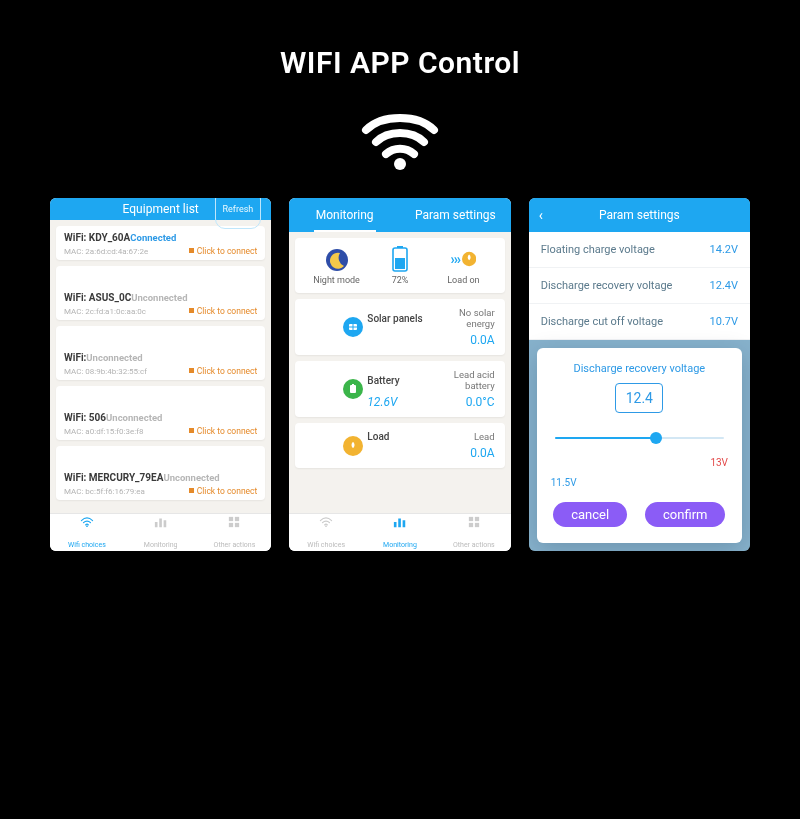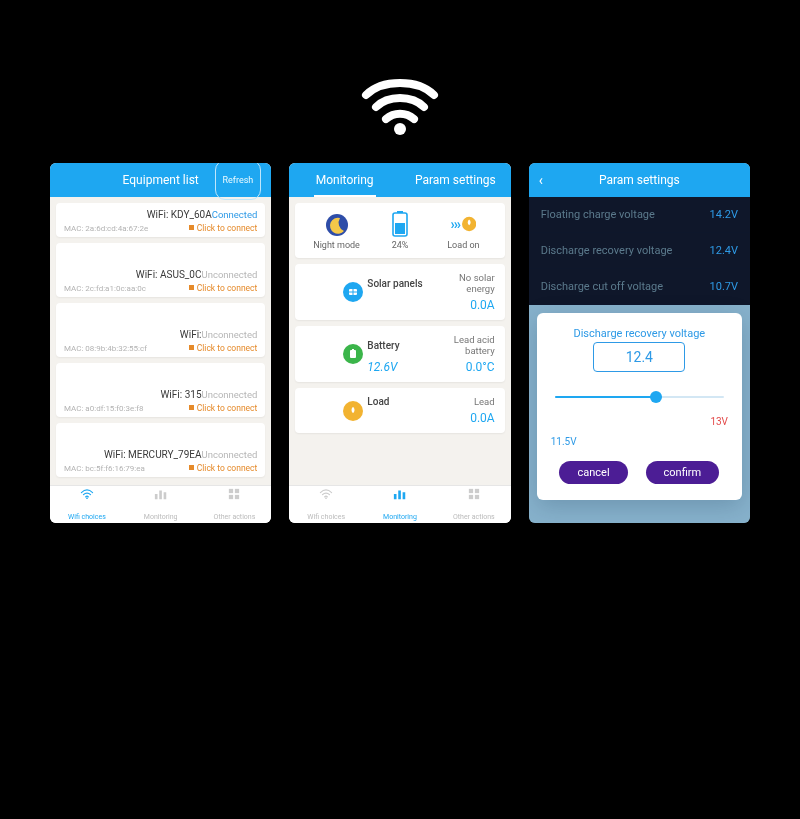--- a/index.html
+++ b/index.html
@@ -44,21 +44,21 @@
     border-radius: 6px;
     overflow: hidden;
     color: #444;
     display: flex;
     flex-direction: column;
   }
 
   
   .p1-top {
     background: #1ea7f1;
-    height: 34px;
+    height: 22px;
     display: flex;
     align-items: center;
     justify-content: center;
     position: relative;
     color: #fff;
     font-size: 12px;
   }
   .p1-refresh {
     position: absolute;
     right: 10px;
@@ -75,24 +75,25 @@
   }
   .wifi-card {
     background: #fff;
     border-radius: 4px;
     padding: 6px 8px 4px;
     margin-bottom: 6px;
     box-shadow: 0 1px 2px rgba(0,0,0,0.06);
   }
   .wifi-line {
     display: flex;
-    justify-content: flex-end;
+    justify-content: flex-start;
     align-items: baseline;
     font-size: 10px;
     color: #555;
+    font-weight: bold;
   }
   .wifi-name { color: #3a3a3a; }
   .wifi-status-connected { color: #2e9ae6; font-size: 9.5px; }
   .wifi-status-unconn { color: #b6b6b6; font-size: 9.5px; margin-top: 20px; }
   .wifi-mac-line {
     display: flex;
     justify-content: space-between;
     align-items: baseline;
     font-size: 8px;
     color: #b3b3b3;
@@ -215,21 +216,21 @@
   .p3-back {
     position: absolute;
     left: 10px;
     font-size: 14px;
   }
   .p3-rows {
     background: #aed7ef;
     padding: 0;
   }
   .p3-row {
-    background: #0f172a;
+    background: #ffffff;
     display: flex;
     justify-content: space-between;
     align-items: center;
     padding: 11px 12px;
     font-size: 11px;
     color: #5b7a8c;
     border-bottom: 1px solid rgba(0,40,70,0.06);
   }
   .p3-row .v { color: #2e9ae6; }
   .dialog-backdrop {
@@ -240,22 +241,22 @@
   }
   .dialog {
     background: #fff;
     border-radius: 6px;
     padding: 14px 14px 16px;
     text-align: center;
     box-shadow: 0 6px 24px rgba(0,30,60,0.2);
   }
   .dialog-title { color: #2e9ae6; font-size: 11px; }
   .dialog-input {
-    margin: 2px auto 12px;
-    width: 92px;
+    margin: 8px auto 12px;
+    width: 48px;
     border: 1px solid #2e9ae6;
     border-radius: 4px;
     color: #2e9ae6;
     font-size: 14px;
     padding: 6px 0;
     text-align: center;
   }
   .slider-wrap {
     position: relative;
     height: 28px;
@@ -279,31 +280,32 @@
     display: flex; justify-content: space-between;
     font-size: 10px; margin-top: 2px;
   }
   .slider-min { color: #2e9ae6; margin-top: 20px; }
   .slider-max { color: #e34a4a; }
   .dialog-buttons {
     display: flex; justify-content: center; gap: 18px;
     margin-top: 14px;
   }
   .dlg-btn {
-    background: #4c1d95; color: #fff;
+    background: #8b5cf6; color: #fff;
     border-radius: 14px;
-    font-size: 11px;
+    font-size: 13px;
     padding: 5px 18px;
     min-width: 66px;
   }
 </style>
 </head>
 <body>
 
 <div class="page">
+  <div class="title">WIFI APP Control</div>
 
   <div class="wifi-hero">
     <svg width="80" height="62" viewBox="0 0 80 62">
       <path d="M6 22 C22 6 58 6 74 22" stroke="#fff" stroke-width="8" fill="none" stroke-linecap="round"></path>
       <path d="M16 34 C28 22 52 22 64 34" stroke="#fff" stroke-width="8" fill="none" stroke-linecap="round"></path>
       <path d="M26 46 C34 39 46 39 54 46" stroke="#fff" stroke-width="8" fill="none" stroke-linecap="round"></path>
       <circle cx="40" cy="56" r="6" fill="#fff"></circle>
     </svg>
   </div>
 
@@ -340,21 +342,21 @@
               <span class="wifi-name">WiFi:</span>
               <span class="wifi-status-unconn">Unconnected</span>
             </div>
             <div class="wifi-mac-line">
               <span>MAC: 08:9b:4b:32:55:cf</span>
               <span class="click-connect">Click to connect</span>
             </div>
           </div>
           <div class="wifi-card">
             <div class="wifi-line">
-              <span class="wifi-name">WiFi: 315</span>
+              <span class="wifi-name">WiFi: 506</span>
               <span class="wifi-status-unconn">Unconnected</span>
             </div>
             <div class="wifi-mac-line">
               <span>MAC: a0:df:15:f0:3e:f8</span>
               <span class="click-connect">Click to connect</span>
             </div>
           </div>
           <div class="wifi-card">
             <div class="wifi-line">
               <span class="wifi-name">WiFi: MERCURY_79EA</span>
@@ -411,21 +413,21 @@
             <span style="text-align:center;line-height:1">Night mode</span>
           </div>
           <div class="status-cell">
             <div class="status-icon-wrap">
               <svg width="16" height="26" viewBox="0 0 16 26">
                   <rect x="5" y="0" width="6" height="2" fill="#1ea7f1"></rect>
                   <rect x="1" y="2" width="14" height="23" rx="2" fill="none" stroke="#1ea7f1" stroke-width="1.6"></rect>
                   <rect x="3" y="12" width="10" height="11" fill="#1ea7f1"></rect>
                 </svg>
             </div>
-            <span>24%</span>
+            <span>72%</span>
           </div>
           <div class="status-cell">
             <div class="status-icon-wrap" style="gap:2px;flex-direction:row">
               <span style="color:#1ea7f1;font-weight:700;font-size:14px;letter-spacing:-1px">›››</span>
               <svg width="22" height="22" viewBox="0 0 22 22">
                   <circle cx="11" cy="11" r="11" fill="#f2b331"></circle>
                   <path d="M11 4c-3 2-3 7 0 9 3-2 3-7 0-9z" fill="#fff"></path>
                 </svg>
             </div>
             <span>Load on</span>

